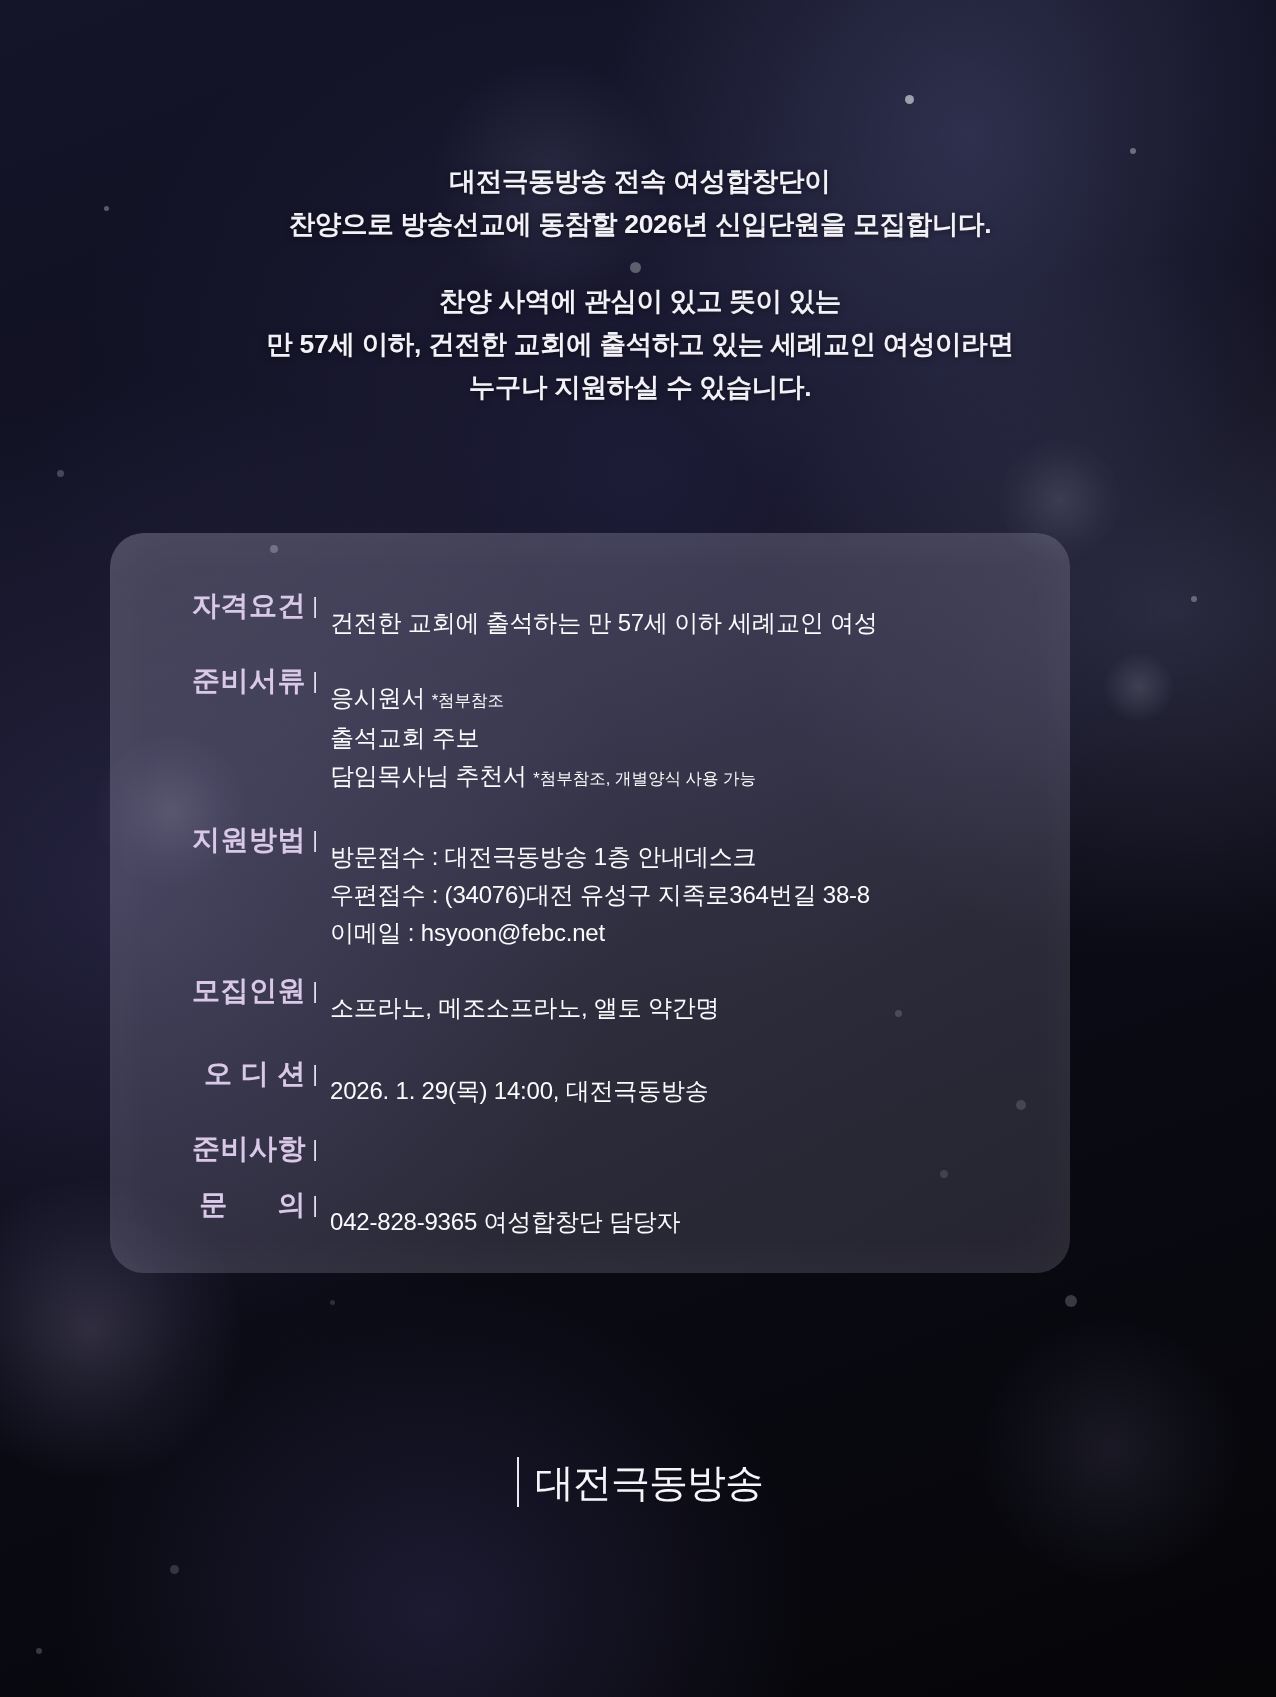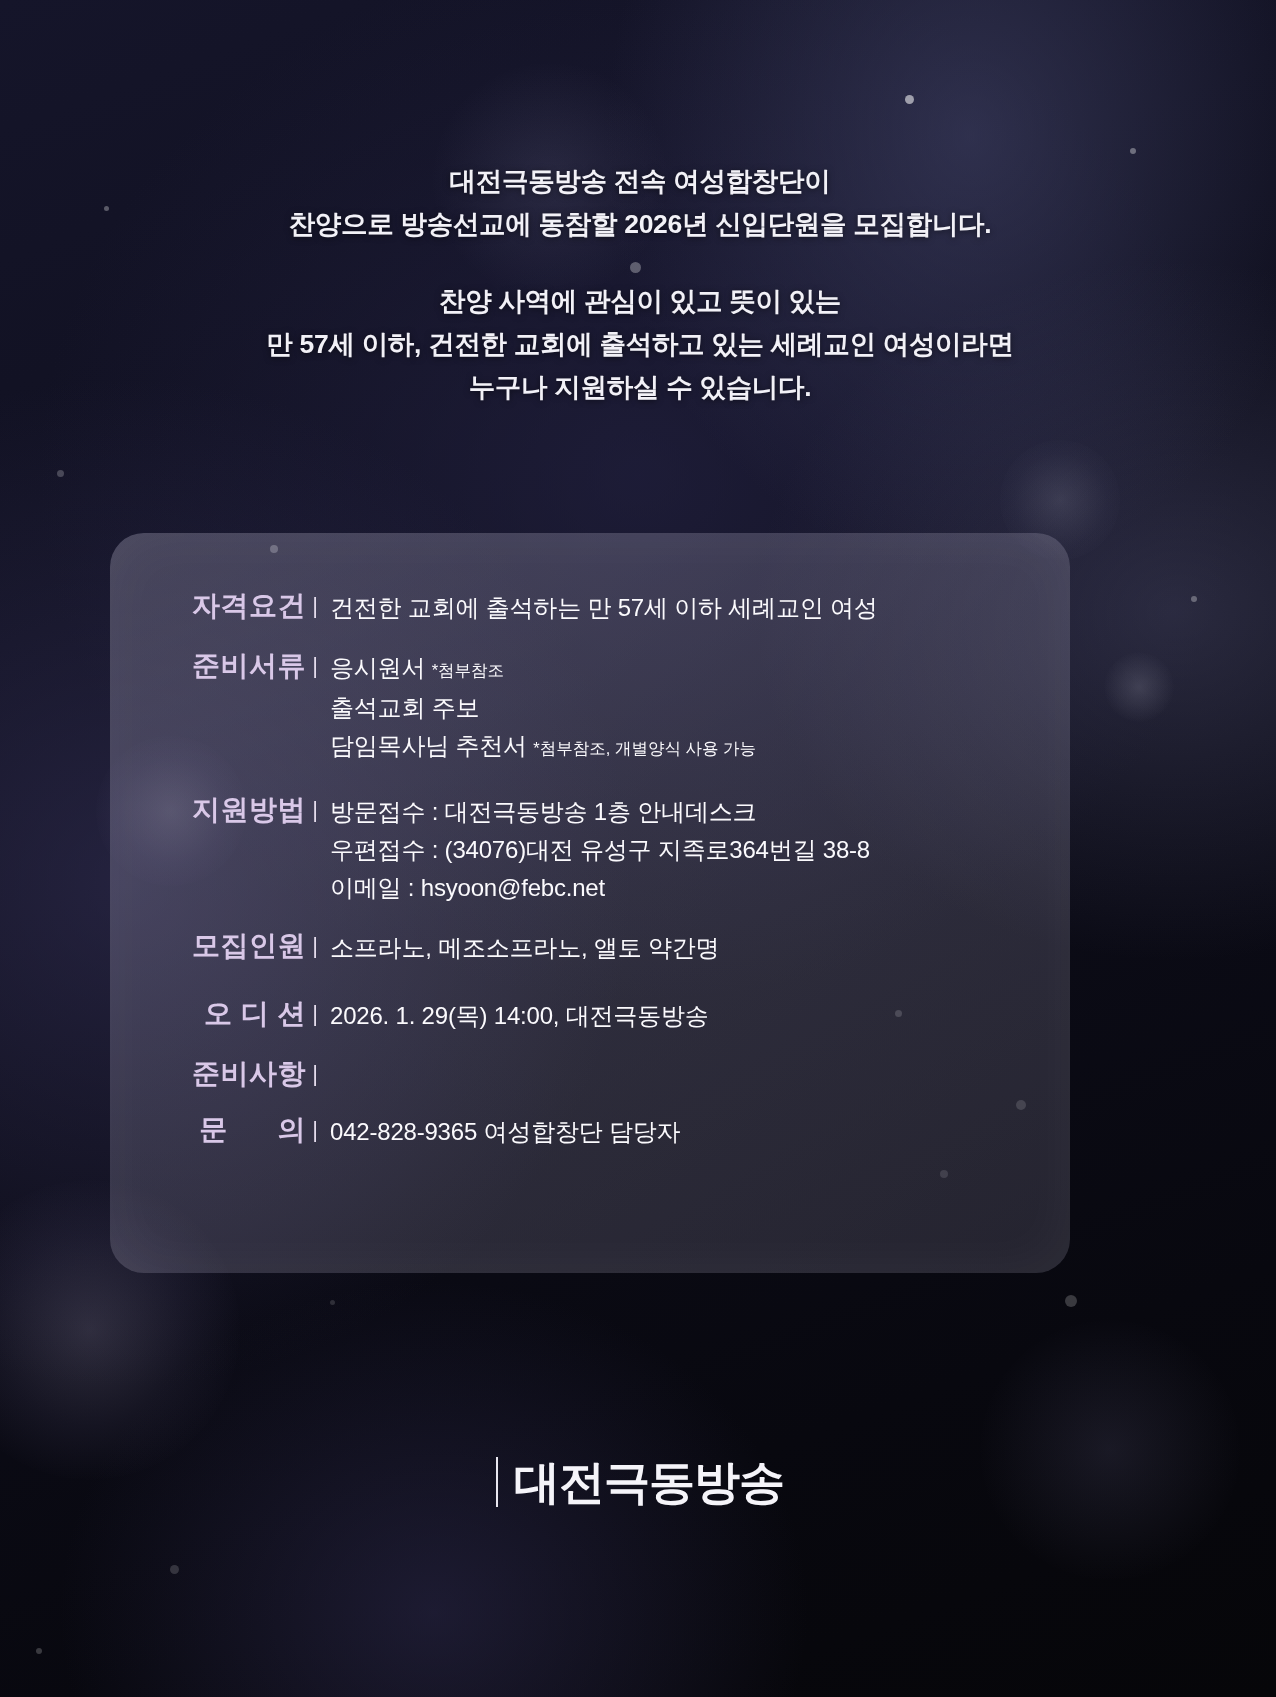--- a/index.html
+++ b/index.html
@@ -107,20 +107,21 @@
     line-height: 34px;
     text-align: center;
   }
   .value {
     flex: 1 1 auto;
     color: #fbfafd;
     font-size: 24px;
     line-height: 38px;
     letter-spacing: -0.2px;
     padding-left: 6px;
+    margin-top: 15px;
   }
   .value .sub {
     font-size: 16.5px;
     letter-spacing: 0px;
   }
   .value .note {
     display: block;
     font-size: 18px;
     line-height: 30px;
     margin-top: 1px;
@@ -162,22 +163,22 @@
     width: 26px;
     height: 34px;
   }
   .logo-divider {
     width: 2px;
     height: 50px;
     background: #e9e7f0;
     margin: 0 16px 4px 4px;
   }
   .logo-text {
-    font-size: 46px;
-    font-weight: bold;
+    font-size: 39px;
+    font-weight: normal;
     color: #f5f4f9;
     letter-spacing: -1px;
     line-height: 1;
     padding-bottom: 4px;
   }
 </style>
 </head>
 <body>
 
 <div class="poster">

